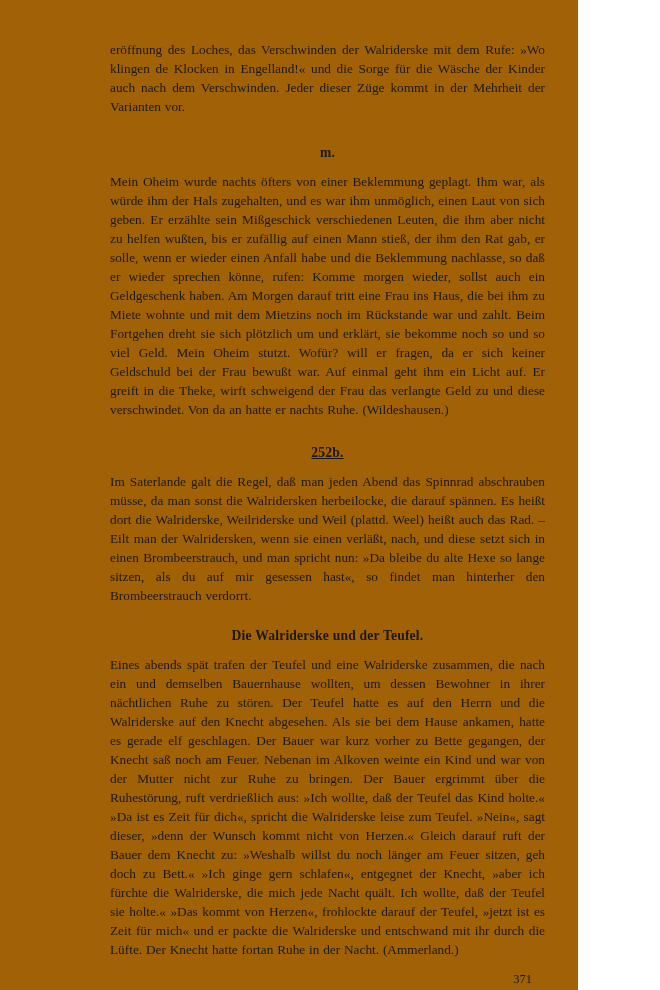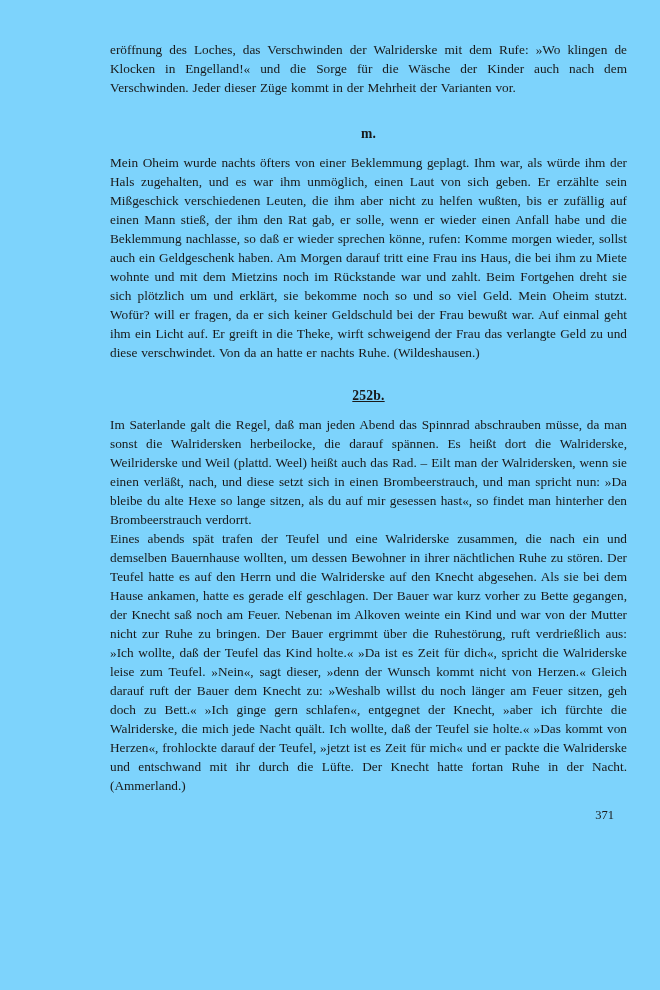--- a/index.html
+++ b/index.html
@@ -3,23 +3,23 @@
 <meta charset="utf-8">
 <style>
   html, body {
     margin: 0;
     padding: 0;
     background: #ffffff;
   }
   .book-page {
     position: relative;
     box-sizing: border-box;
-    width: 660px;
+    width: 578px;
     height: 990px;
-    background: #7dd3fc;
+    background: #a16207;
     color: #191919;
     font-family: "Liberation Serif", "DejaVu Serif", serif;
     padding: 40px 33px 0 110px;
     overflow: hidden;
   }
   .body-par {
     margin: 0;
     font-size: 13.3px;
     line-height: 19px;
     text-align: justify;
@@ -54,18 +54,19 @@
     <div class="section-heading">m.</div>
     <p class="body-par">Mein Oheim wurde nachts öfters von einer Beklemmung geplagt. Ihm war, als würde ihm der Hals zugehalten, und es war ihm unmöglich, einen Laut von sich geben. Er erzählte sein Mißgeschick verschiedenen Leuten, die ihm aber nicht zu helfen wußten, bis er zufällig auf einen Mann stieß, der ihm den Rat gab, er solle, wenn er wieder einen Anfall habe und die Beklemmung nachlasse, so daß er wieder sprechen könne, rufen: Komme morgen wieder, sollst auch ein Geldgeschenk haben. Am Morgen darauf tritt eine Frau ins Haus, die bei ihm zu Miete wohnte und mit dem Mietzins noch im Rückstande war und zahlt. Beim Fortgehen dreht sie sich plötzlich um und erklärt, sie bekomme noch so und so viel Geld. Mein Oheim stutzt. Wofür? will er fragen, da er sich keiner Geldschuld bei der Frau bewußt war. Auf einmal geht ihm ein Licht auf. Er greift in die Theke, wirft schweigend der Frau das verlangte Geld zu und diese verschwindet. Von da an hatte er nachts Ruhe. (Wildeshausen.)</p>
   </div>
 
   <div>
     <div class="section-heading heading-252b">252b.</div>
     <p class="body-par">Im Saterlande galt die Regel, daß man jeden Abend das Spinnrad abschrauben müsse, da man sonst die Walridersken herbeilocke, die darauf spännen. Es heißt dort die Walriderske, Weilriderske und Weil (plattd. Weel) heißt auch das Rad. – Eilt man der Walridersken, wenn sie einen verläßt, nach, und diese setzt sich in einen Brombeerstrauch, und man spricht nun: »Da bleibe du alte Hexe so lange sitzen, als du auf mir gesessen hast«, so findet man hinterher den Brombeerstrauch verdorrt.</p>
   </div>
 
   <div>
+    <div class="section-heading heading-title">Die Walriderske und der Teufel.</div>
     <p class="body-par">Eines abends spät trafen der Teufel und eine Walriderske zusammen, die nach ein und demselben Bauernhause wollten, um dessen Bewohner in ihrer nächtlichen Ruhe zu stören. Der Teufel hatte es auf den Herrn und die Walriderske auf den Knecht abgesehen. Als sie bei dem Hause ankamen, hatte es gerade elf geschlagen. Der Bauer war kurz vorher zu Bette gegangen, der Knecht saß noch am Feuer. Nebenan im Alkoven weinte ein Kind und war von der Mutter nicht zur Ruhe zu bringen. Der Bauer ergrimmt über die Ruhestörung, ruft verdrießlich aus: »Ich wollte, daß der Teufel das Kind holte.« »Da ist es Zeit für dich«, spricht die Walriderske leise zum Teufel. »Nein«, sagt dieser, »denn der Wunsch kommt nicht von Herzen.« Gleich darauf ruft der Bauer dem Knecht zu: »Weshalb willst du noch länger am Feuer sitzen, geh doch zu Bett.« »Ich ginge gern schlafen«, entgegnet der Knecht, »aber ich fürchte die Walriderske, die mich jede Nacht quält. Ich wollte, daß der Teufel sie holte.« »Das kommt von Herzen«, frohlockte darauf der Teufel, »jetzt ist es Zeit für mich« und er packte die Walriderske und entschwand mit ihr durch die Lüfte. Der Knecht hatte fortan Ruhe in der Nacht. (Ammerland.)</p>
   </div>
 
   <div class="page-number">371</div>
 
 </div>
 
 </body></html>

